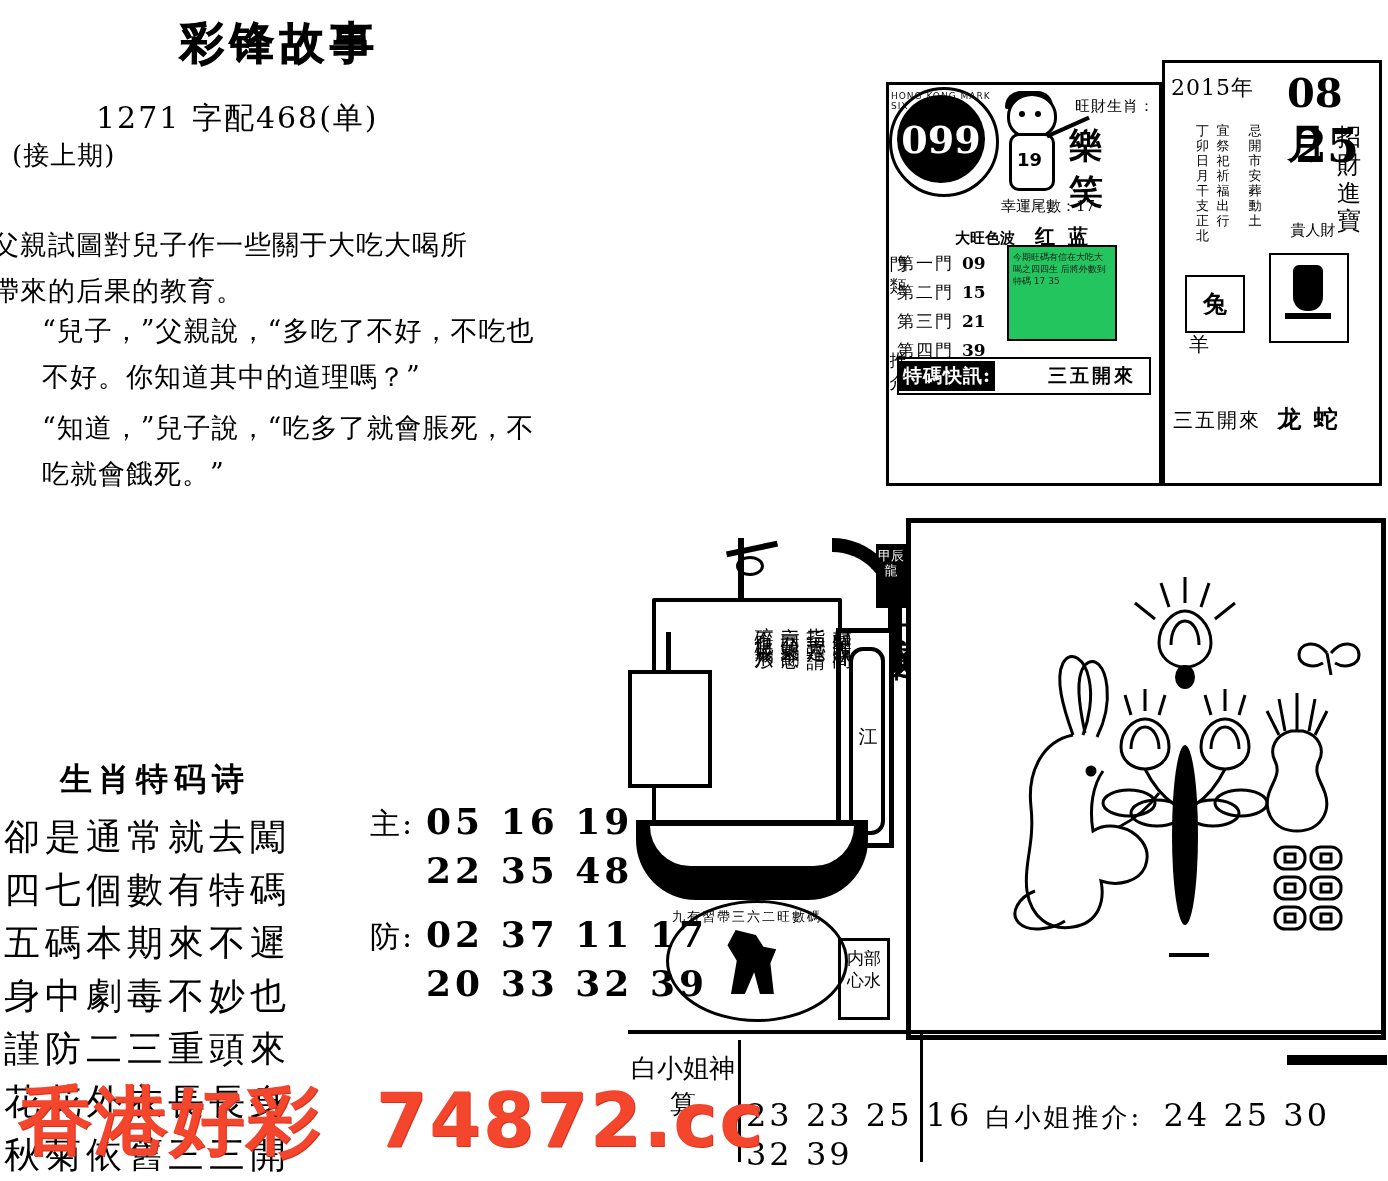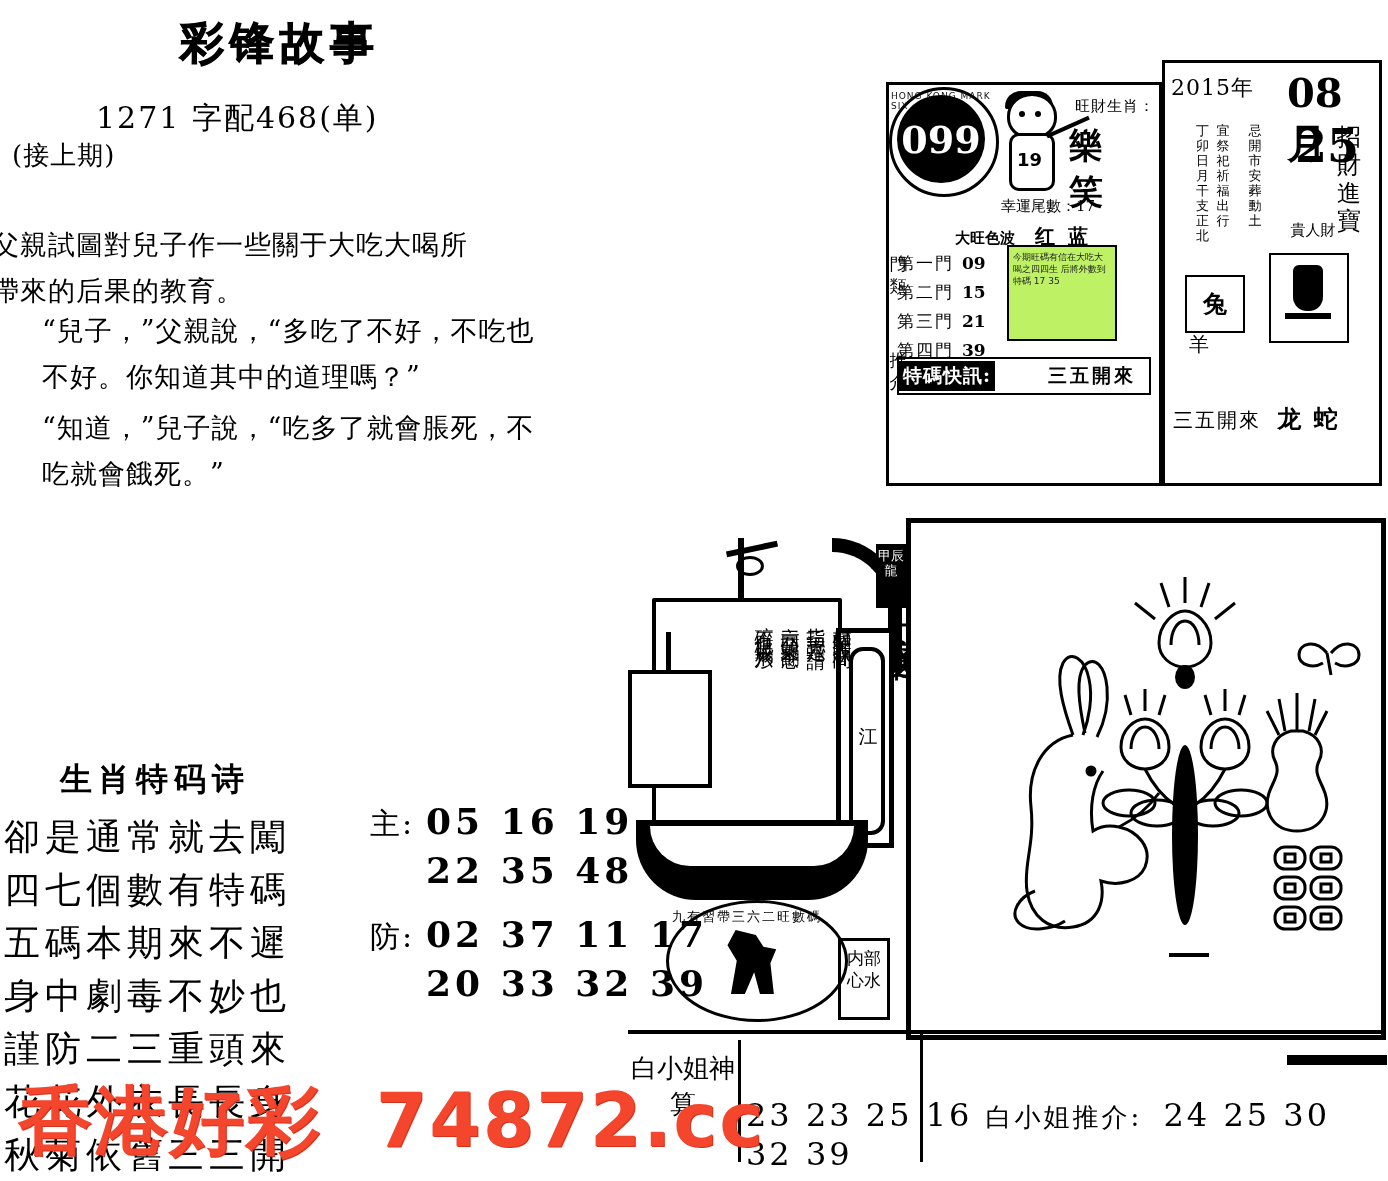--- a/index.html
+++ b/index.html
@@ -71,21 +71,21 @@
   .mascot .num{position:absolute;left:24px;top:58px;font-size:18px;font-weight:bold;}
   .mascot .arm{position:absolute;left:52px;top:34px;width:46px;height:4px;background:#000;transform:rotate(-24deg);}
   .topright-label{position:absolute;left:186px;top:12px;font-size:15px;font-family:"DejaVu Serif","Liberation Serif",serif;letter-spacing:1px;}
   .big2{position:absolute;left:180px;top:38px;font-size:34px;font-weight:bold;letter-spacing:10px;font-family:"DejaVu Serif","Liberation Serif",serif;}
   .smallrow{position:absolute;left:112px;top:112px;font-size:15px;font-family:"DejaVu Serif","Liberation Serif",serif;}
   .colorrow{position:absolute;left:34px;top:138px;font-size:20px;font-weight:bold;font-family:"DejaVu Serif","Liberation Serif",serif;letter-spacing:3px;margin-left:32px;}
   .menlist{position:absolute;left:8px;top:164px;font-size:17px;line-height:29px;font-family:"DejaVu Serif","Liberation Serif",serif;}
   .menlist .men{letter-spacing:2px;}
   .menlist .mn{margin-left:8px;font-weight:bold;}
   .sidecol{position:absolute;left:-2px;top:168px;width:22px;font-size:17px;line-height:22px;text-align:center;font-family:"DejaVu Serif","Liberation Serif",serif;}
-  .greybox{position:absolute;left:118px;top:160px;width:106px;height:92px;border:2px solid #000;background:#bef264;}
+  .greybox{position:absolute;left:118px;top:160px;width:106px;height:92px;border:2px solid #000;background:#22c55e;}
   .greybox .gtxt{font-size:9px;line-height:12px;padding:4px;color:#222;}
   .tefootbar{position:absolute;left:8px;top:272px;width:250px;height:34px;border:2px solid #000;display:flex;align-items:center;font-size:19px;font-weight:bold;font-family:"DejaVu Serif","Liberation Serif",serif;gap:47px;}
   .tefootbar .inv{background:#000;color:#fff;padding:2px 4px;letter-spacing:1px;}
   .tefootbar .rest{padding-left:6px;letter-spacing:3px;}
 
   
   .dateyear{position:absolute;left:6px;top:10px;font-size:22px;font-family:"DejaVu Serif","Liberation Serif",serif;letter-spacing:1px;}
   .datemonth{position:absolute;left:122px;top:6px;font-size:40px;font-weight:bold;font-family:"DejaVu Serif","Liberation Serif",serif;}
   .dateday{position:absolute;left:130px;top:56px;font-size:46px;font-weight:bold;font-family:"DejaVu Serif","Liberation Serif",serif;}
   .vcol{position:absolute;font-size:13px;line-height:15px;width:16px;font-family:"DejaVu Serif","Liberation Serif",serif;text-align:center;}

